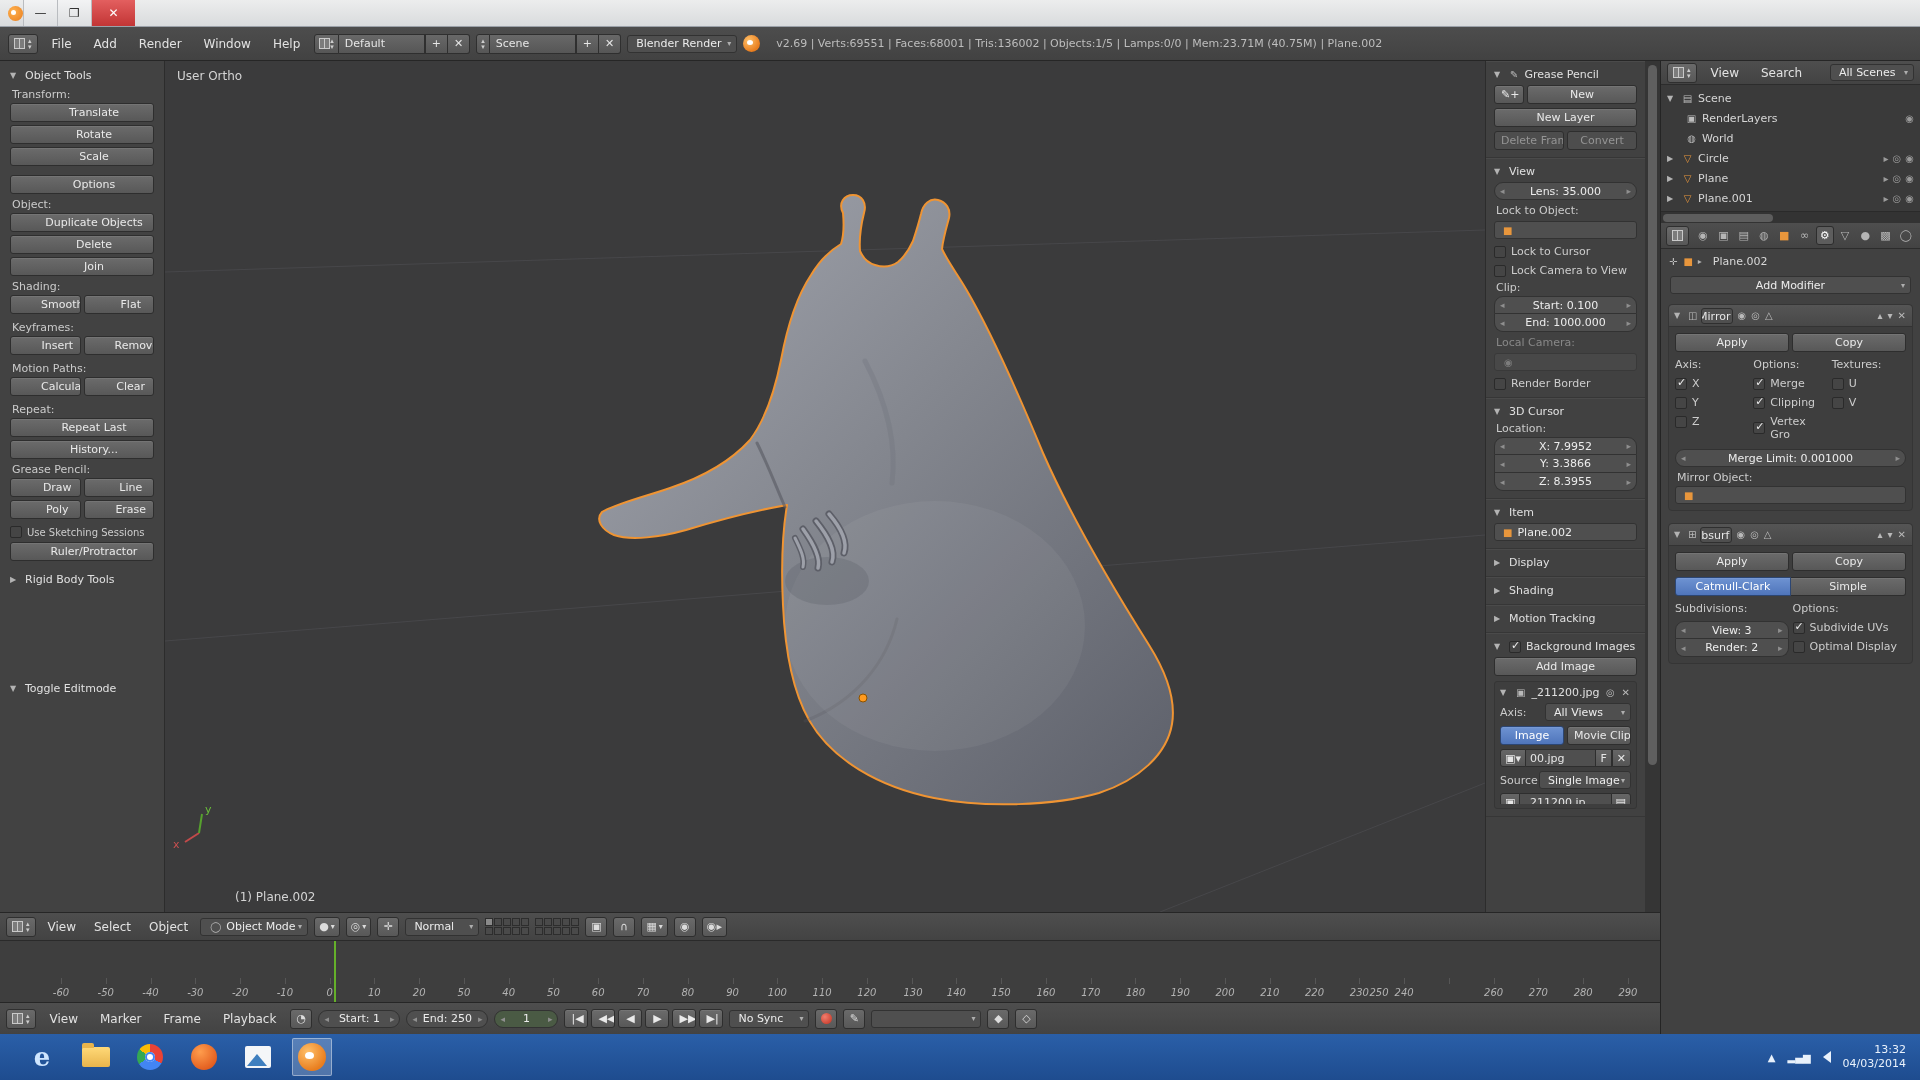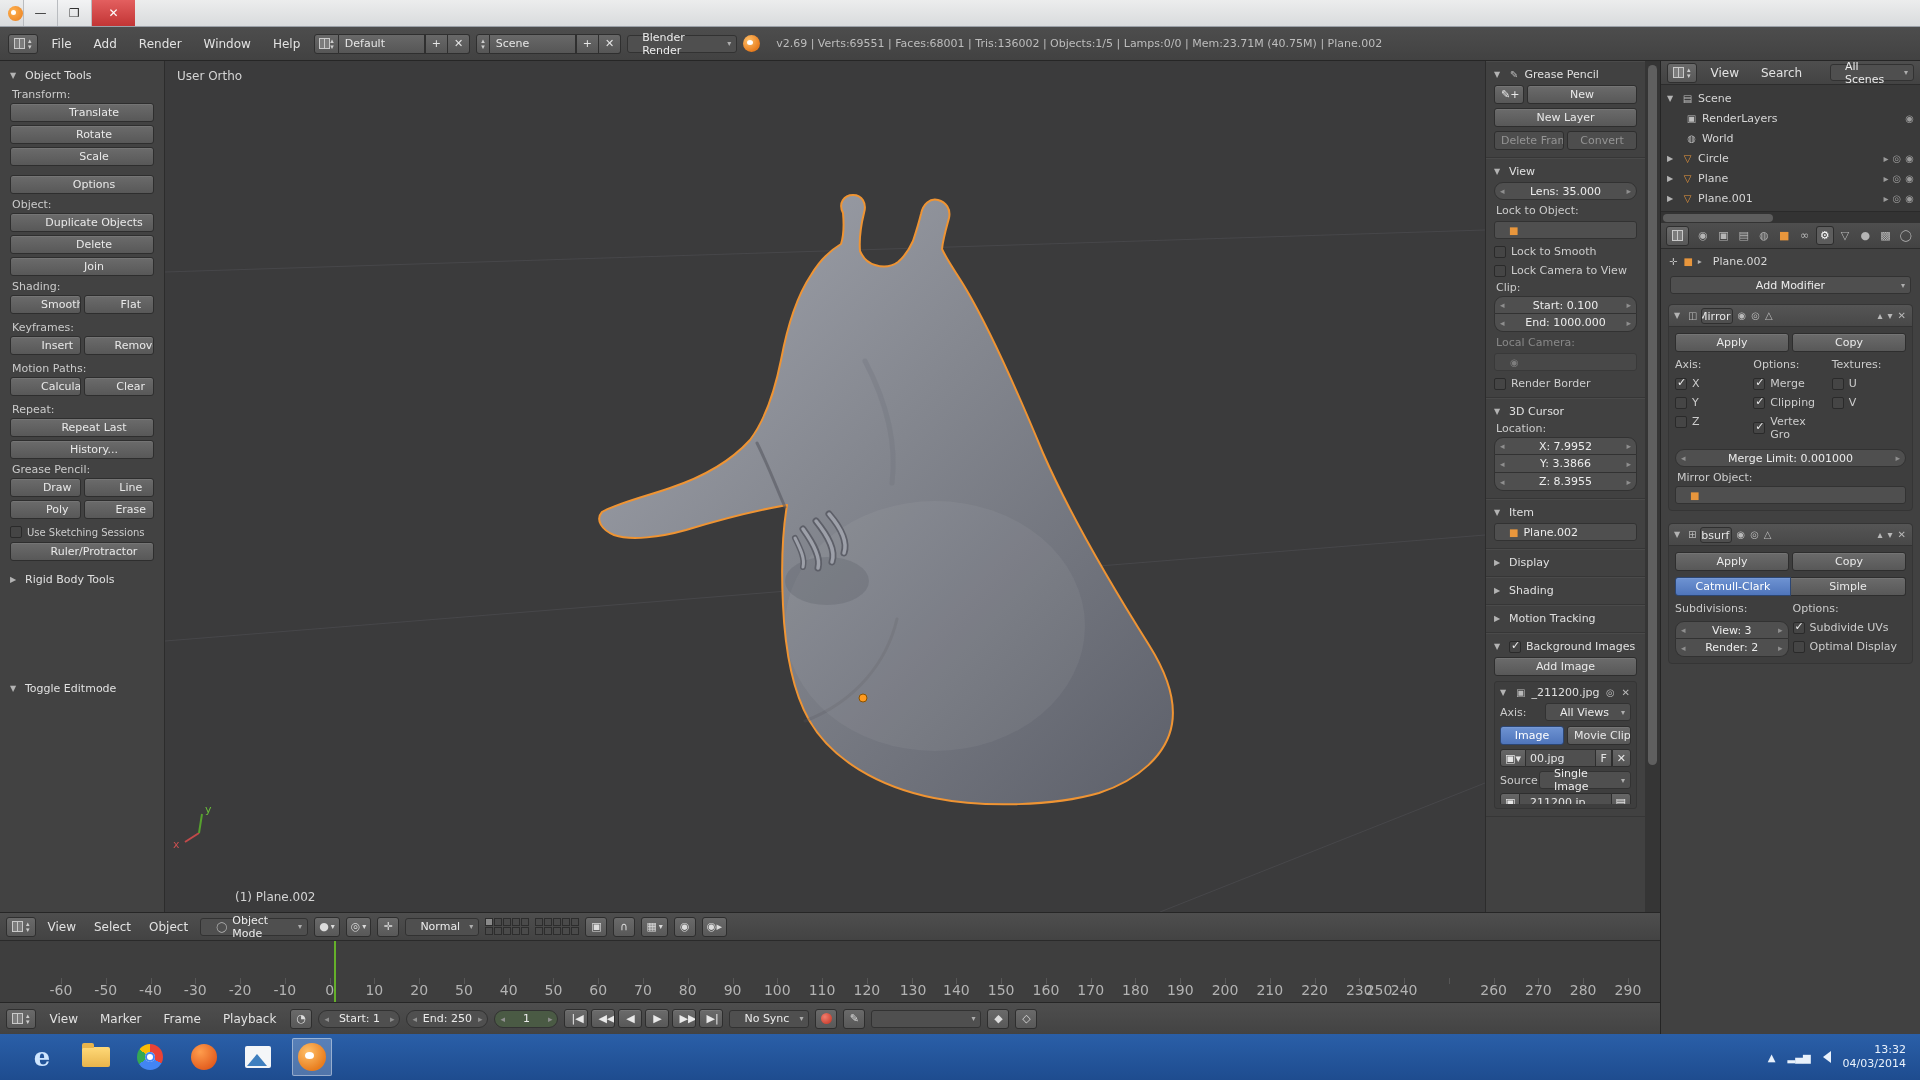--- a/index.html
+++ b/index.html
@@ -59,21 +59,21 @@
   .stack .nfield { border-radius:0; border-top-width:0; }
   .stack .nfield:first-child { border-radius:9px 9px 0 0; border-top-width:1px; }
   .stack .nfield:last-child { border-radius:0 0 9px 9px; }
   .cbx { width:12px; height:12px; min-width:12px; background:#454545; border:1px solid #2a2a2a;
     border-radius:2px; position:relative; display:inline-block; }
   .cbx.on::after { content:"✓"; position:absolute; left:1px; top:-3px; font-size:11px; color:#f0f0f0; }
   .cbrow { display:flex; gap:5px; align-items:center; color:#cdcdcd; }
   .phead { display:flex; gap:5px; align-items:center; color:#e0e0e0; }
   .tri { font-size:8px; color:#b3b3b3; width:10px; }
   .dd { background:#4f4f4f; border:1px solid #323232; border-radius:3px; height:18px;
-    display:flex; align-items:center; padding:0 14px; color:#ececec; position:relative; }
+    display:flex; align-items:center; padding:0 8px; color:#ececec; position:relative; }
   .dd .caret { position:absolute; right:5px; font-size:8px; color:#aeaeae; }
   .orangecube { color:#e8963c; font-size:10px; }
 
   
   .toolshelf { position:absolute; left:0; top:61px; width:165px; height:851px;
     background:#424242; border-right:1px solid #2c2c2c; padding:8px 10px; }
   .toolshelf .bbtn { margin-bottom:3px;padding-left:30px; }
   .ts-gap { height:6px; }
 
   
@@ -107,21 +107,21 @@
   .vph .menuitem { padding:2px 6px; }
   .layergrid { display:flex; gap:6px; }
   .lg { display:grid; grid-template-columns:repeat(5,8px); grid-template-rows:repeat(2,8px); gap:1px; }
   .lg i { background:#4a4a4a; border:1px solid #2d2d2d; }
   .lg i.on { background:#8a8a8a; }
   .iconbtn { background:linear-gradient(#6a6a6a,#585858); border:1px solid #2e2e2e; border-radius:3px;
     height:20px; min-width:22px; display:flex; align-items:center; justify-content:center; gap:2px;
     color:#dcdcdc; padding:0 4px; }
   .ruler { position:absolute; left:0; top:940px; width:1660px; height:62px; background:#3e3e3e;
     border-top:1px solid #2a2a2a; overflow:hidden; }
-  .tick { position:absolute; bottom:4px; transform:translateX(-50%); color:#b3b3b3; font-size:14px; }
+  .tick { position:absolute; bottom:4px; transform:translateX(-50%); color:#b3b3b3; font-size:10px;font-style:italic; }
   .tickmark { position:absolute; bottom:18px; width:1px; height:6px; background:#565656; }
   .playhead { position:absolute; top:0; bottom:0; width:2px; background:var(--green,#65b02a); }
   .tlh { position:absolute; left:0; top:1002px; width:1660px; height:32px;
     background:linear-gradient(#4e4e4e,#434343); border-top:1px solid #262626;
     display:flex; align-items:center; gap:6px; padding:0 6px; }
   .tlh .nfield { width:82px; }
   .tlh .curframe { width:64px; background:#4a5a44; }
   .pbtn { width:24px; }
   .recdot { width:11px; height:11px; border-radius:50%; background:radial-gradient(circle at 35% 35%, #f07d6d, #c03020); }
 
@@ -385,21 +385,21 @@
         </div>
       </div>
     <div class="lab">Lock to Object:</div>
     <div class="r">
         <div class="dd grow">
       <span class="orangecube">■</span>
         </div>
       </div>
     <div class="cbrow" style="margin-top:6px;">
       <span class="cbx"></span>
-      <span>Lock to Smooth</span>
+      <span>Lock to Cursor</span>
     </div>
     <div class="cbrow" style="margin-top:6px;">
       <span class="cbx"></span>
       <span>Lock Camera to View</span>
     </div>
     <div class="lab">Clip:</div>
     <div class="stack">
       <div class="nfield">
         <span class="al">◂</span>
           <span>Start: 0.100</span>

